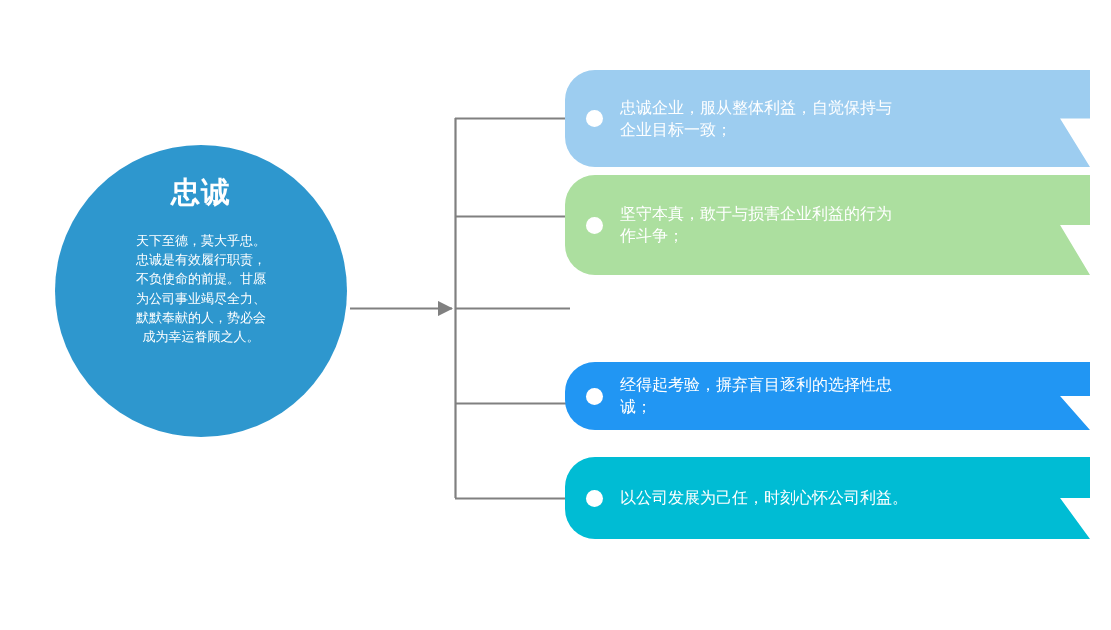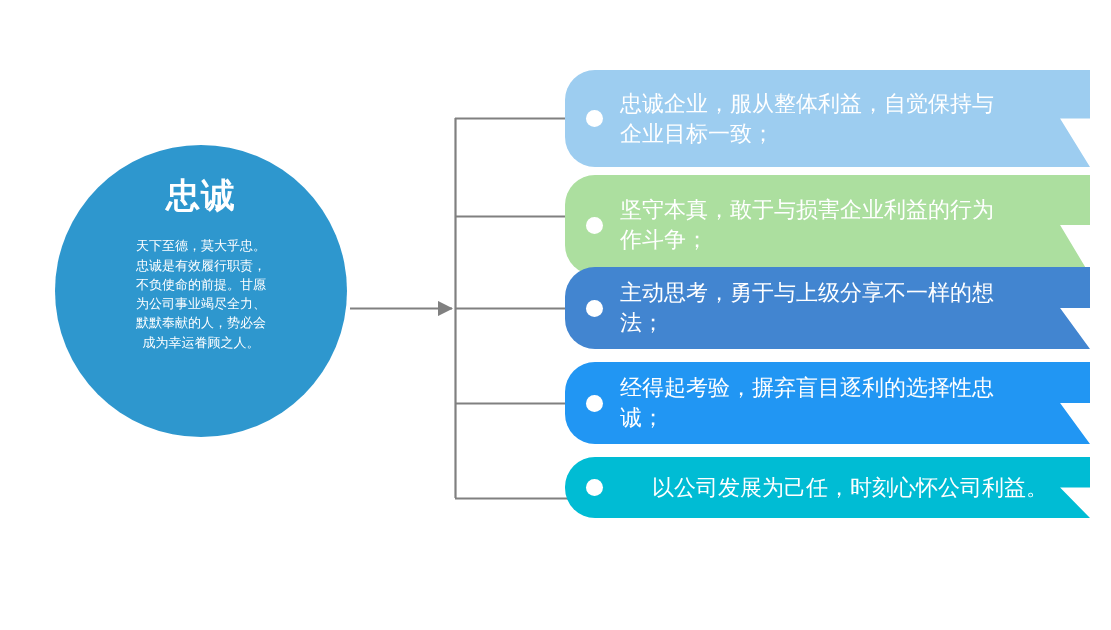--- a/index.html
+++ b/index.html
@@ -17,21 +17,21 @@
     left:55px;top:145px;
     width:292px;height:292px;
     border-radius:50%;
     box-sizing:border-box;
     display:flex;flex-direction:column;
     align-items:center;
     padding-top:32px;
   }
   .circle-title{
     color:#ffffff;
-    font-size:34px;
+    font-size:29px;
     font-weight:bold;
     letter-spacing:1px;
     line-height:1.1;
   }
   .circle-body{
     margin-top:22px;
     color:#ffffff;
     font-size:13px;
     line-height:1.48;
     text-align:center;
@@ -60,21 +60,21 @@
   }
   .banner-bullet{
     flex:0 0 auto;
     width:17px;height:17px;
     border-radius:50%;
     background:#ffffff;
     margin-left:21px;
   }
   .banner-text{
     color:#ffffff;
-    font-size:22px;
+    font-size:16px;
     line-height:1.36;
     margin-left:17px;
     margin-right:14px;
     white-space:pre-line;
   }
 </style>
 </head>
 <body style="background: rgb(255, 255, 255);">
 
 <div id="stage">
@@ -112,30 +112,25 @@
     <span class="banner-text">忠诚企业，服从整体利益，自觉保持与
 企业目标一致；</span>
   </div>
 
   <div class="banner" style="background: rgb(172, 223, 159); top: 175px; height: 100px;">
     <span class="banner-bullet"></span>
     <span class="banner-text">坚守本真，敢于与损害企业利益的行为
 作斗争；</span>
   </div>
 
-  <div class="banner" style="background: rgb(66, 133, 208); top: 267px; height: 82px;">
-    <span class="banner-bullet"></span>
-    <span class="banner-text">主动思考，勇于与上级分享不一样的想
-法；</span>
-  </div>
 
-  <div class="banner" style="background: rgb(33, 150, 243); top: 362px; height: 82px;">
+  <div class="banner" style="background: rgb(33, 150, 243); top: 362px; height: 68px;">
     <span class="banner-bullet"></span>
     <span class="banner-text">经得起考验，摒弃盲目逐利的选择性忠
 诚；</span>
   </div>
 
-  <div class="banner" style="background: rgb(0, 188, 212); top: 457px; height: 61px; gap: 32px;">
+  <div class="banner" style="background: rgb(0, 188, 212); top: 457px; height: 82px;">
     <span class="banner-bullet"></span>
     <span class="banner-text">以公司发展为己任，时刻心怀公司利益。</span>
   </div>
 
 </div>
 
 </body></html>

